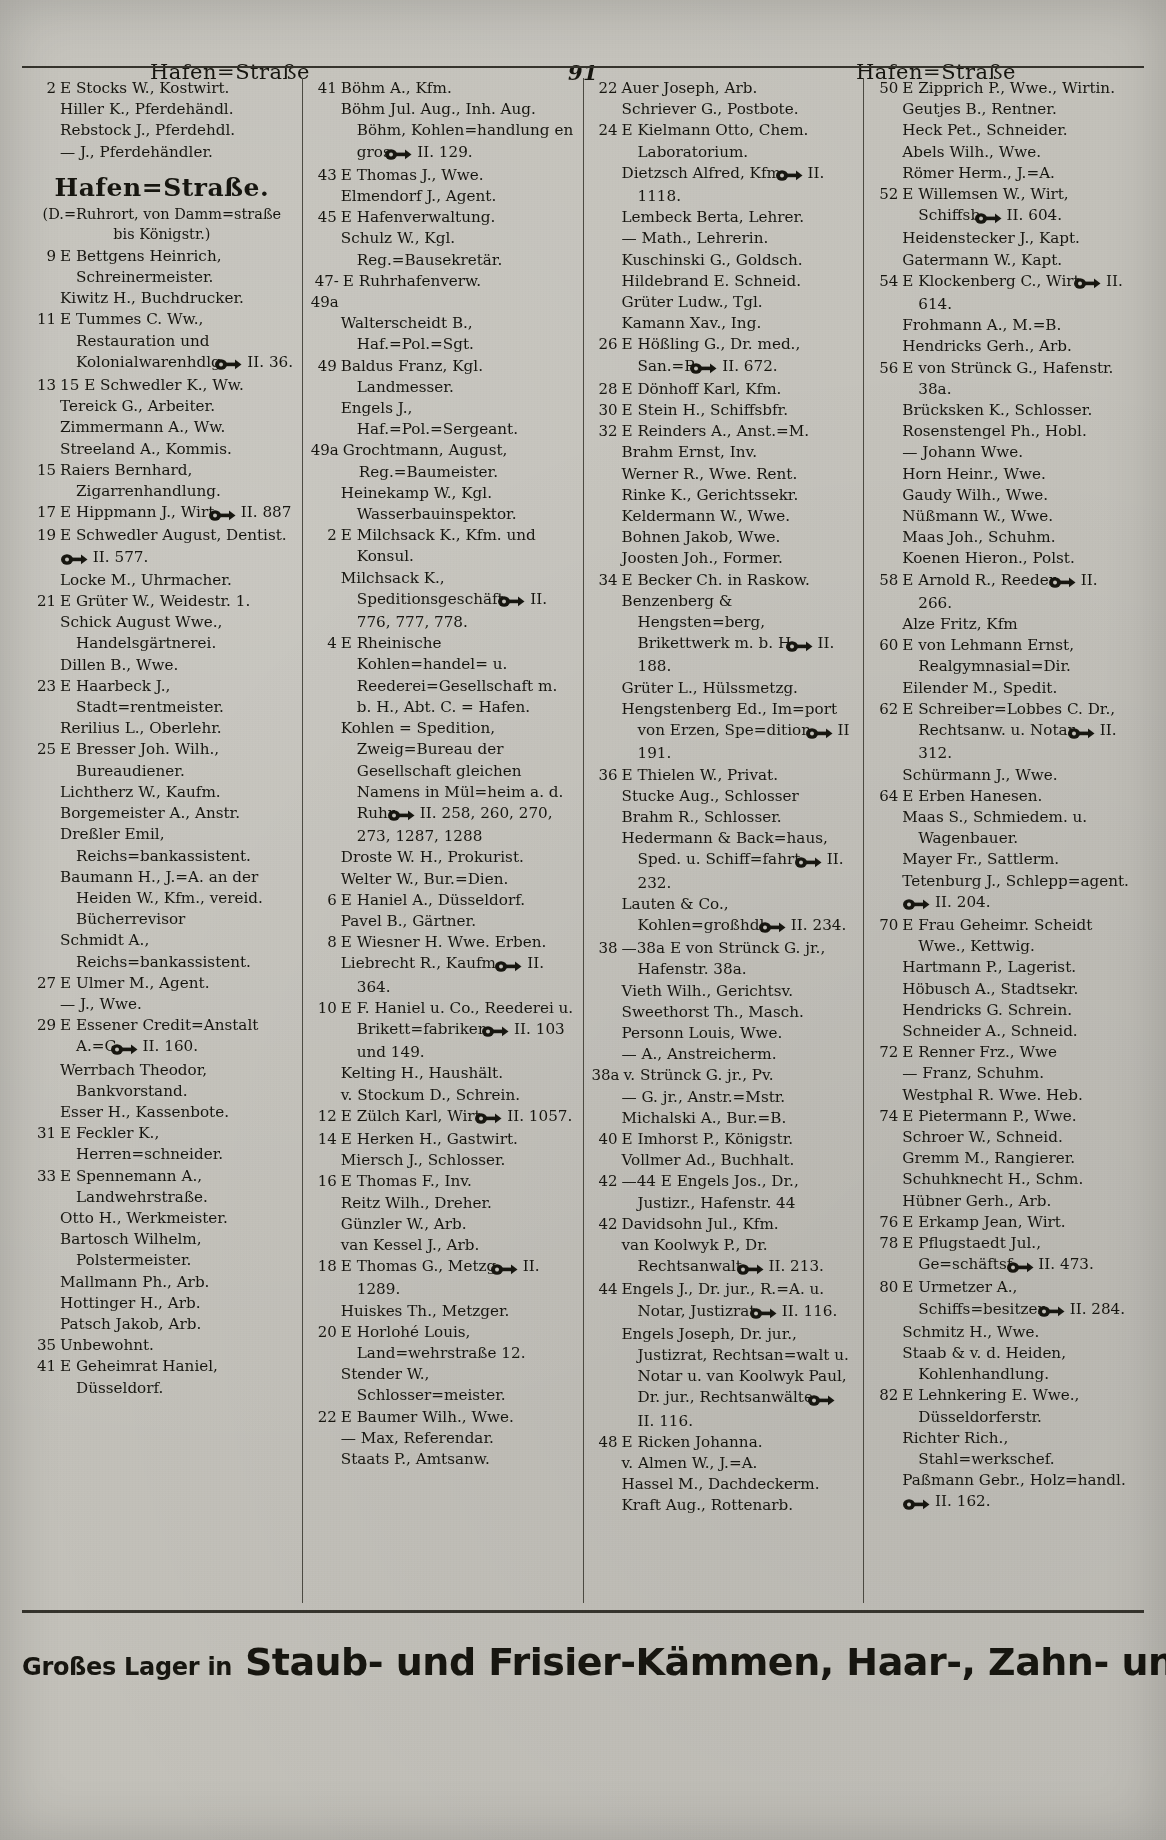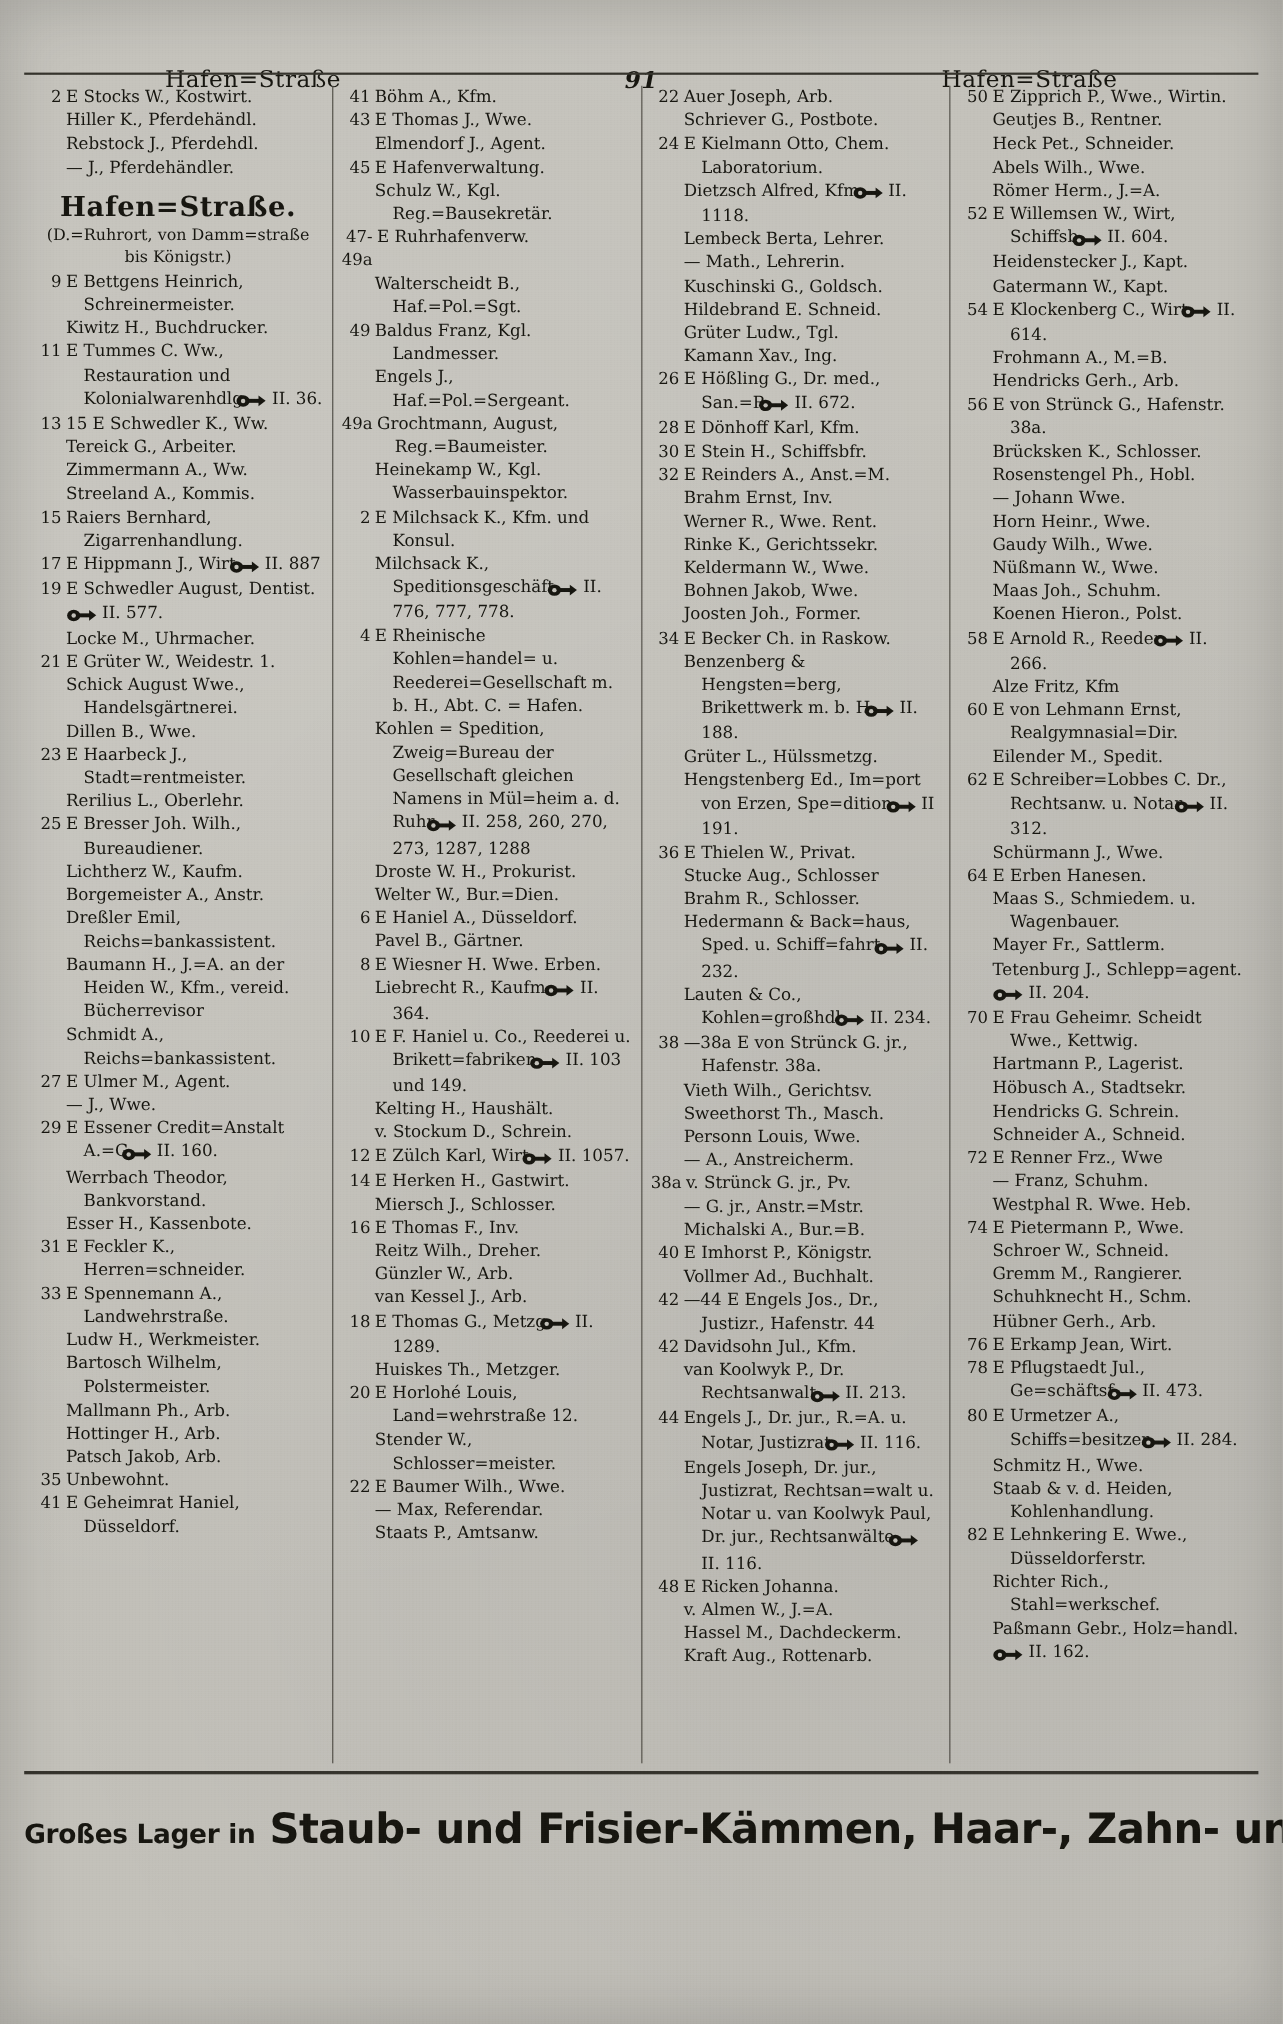--- a/index.html
+++ b/index.html
@@ -308,21 +308,21 @@
         <div class="entry">
           <span class="num">31</span>
           <span class="txt ind">E Feckler K., Herren=schneider.</span>
         </div>
         <div class="entry">
           <span class="num">33</span>
           <span class="txt ind">E Spennemann A., Landwehrstraße.</span>
         </div>
         <div class="entry">
           <span class="num"></span>
-          <span class="txt ind">Ludw H., Werkmeister.</span>
+          <span class="txt ind">Otto H., Werkmeister.</span>
         </div>
         <div class="entry">
           <span class="num"></span>
           <span class="txt ind">Bartosch Wilhelm, Polstermeister.</span>
         </div>
         <div class="entry">
           <span class="num"></span>
           <span class="txt ind">Mallmann Ph., Arb.</span>
         </div>
         <div class="entry">
@@ -339,20 +339,29 @@
         </div>
         <div class="entry">
           <span class="num">41</span>
           <span class="txt ind">E Geheimrat Haniel, Düsseldorf.</span>
         </div>
       </div>
       <div class="col">
         <div class="entry">
           <span class="num">41</span>
           <span class="txt ind">Böhm A., Kfm.</span>
+        </div>
+        <div class="entry">
+          <span class="num"></span>
+          <span class="txt ind">Böhm Jul. Aug., Inh. Aug. Böhm, Kohlen=handlung en gros. <span class="phone"><svg width="28" height="13" viewBox="0 0 28 13">
+                <ellipse cx="7" cy="6.5" rx="6" ry="5.2" fill="#16150f"></ellipse>
+                <circle cx="7" cy="6.5" r="2" fill="#c3c1ba"></circle>
+                <rect x="12" y="4.6" width="10" height="3.6" fill="#16150f"></rect>
+                <polygon points="21,1.5 27.5,6.4 21,11.3" fill="#16150f"></polygon>
+              </svg></span> II. 129.</span>
         </div>
         <div class="entry">
           <span class="num">43</span>
           <span class="txt ind">E Thomas J., Wwe.</span>
         </div>
         <div class="entry">
           <span class="num"></span>
           <span class="txt ind">Elmendorf J., Agent.</span>
         </div>
         <div class="entry">

